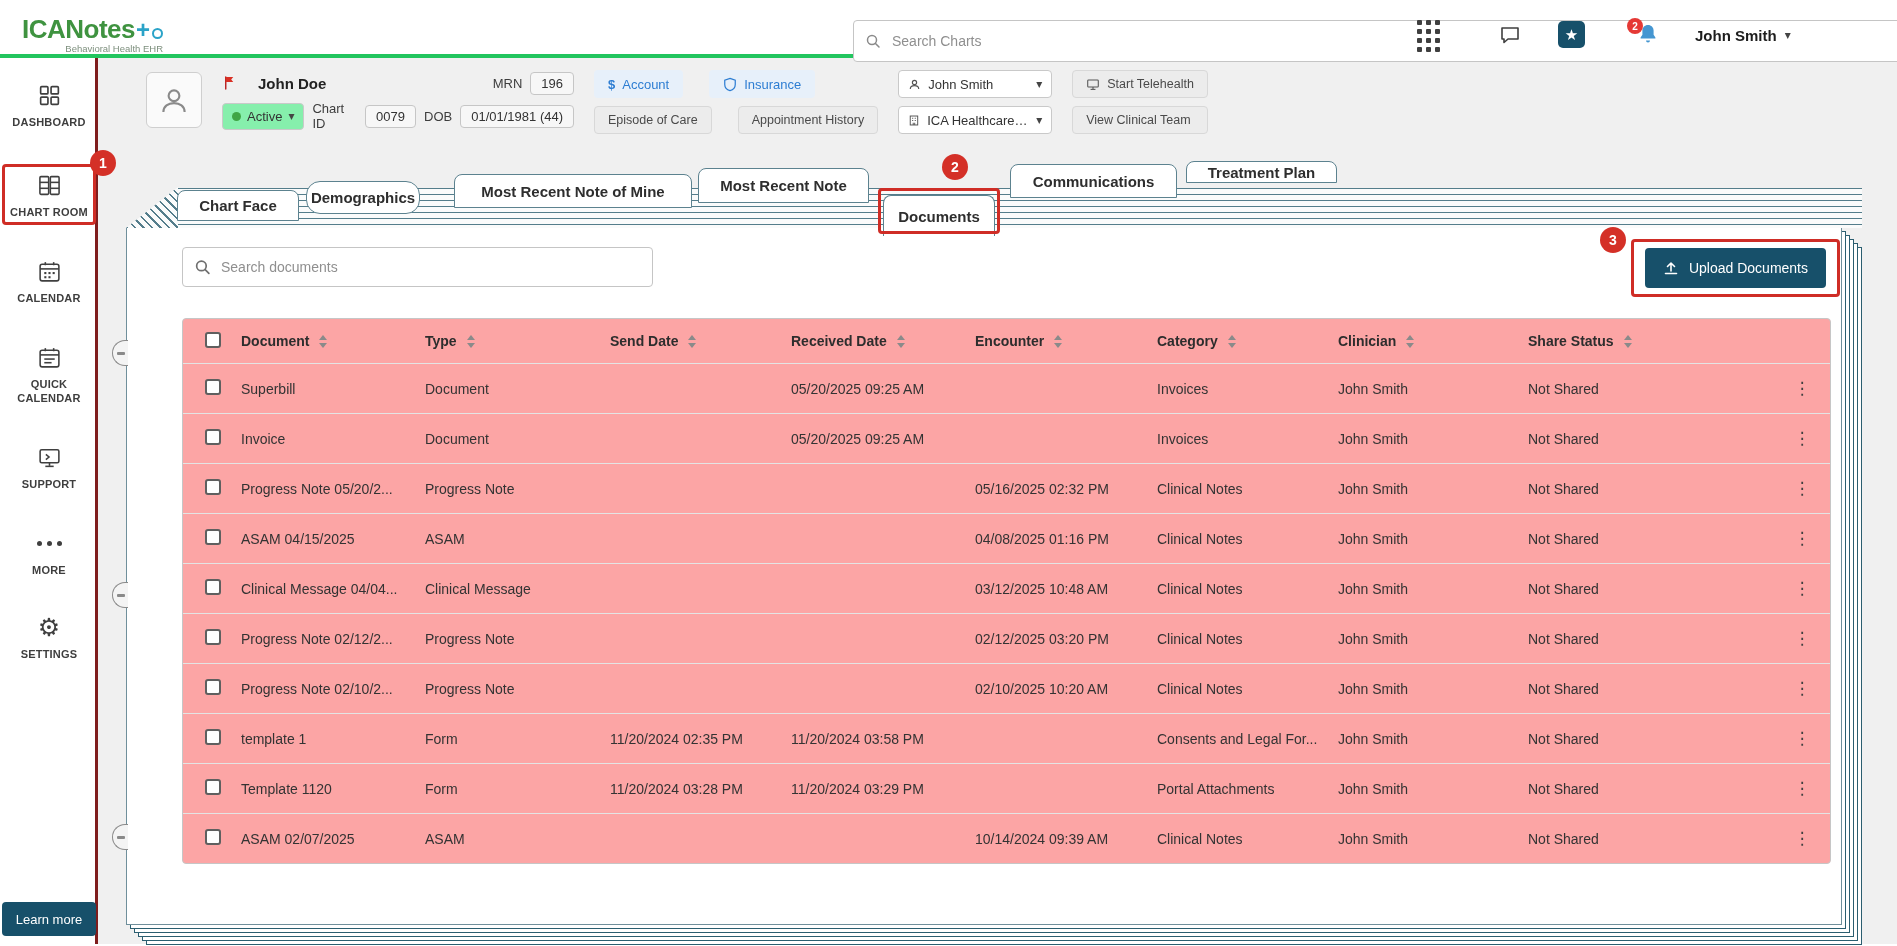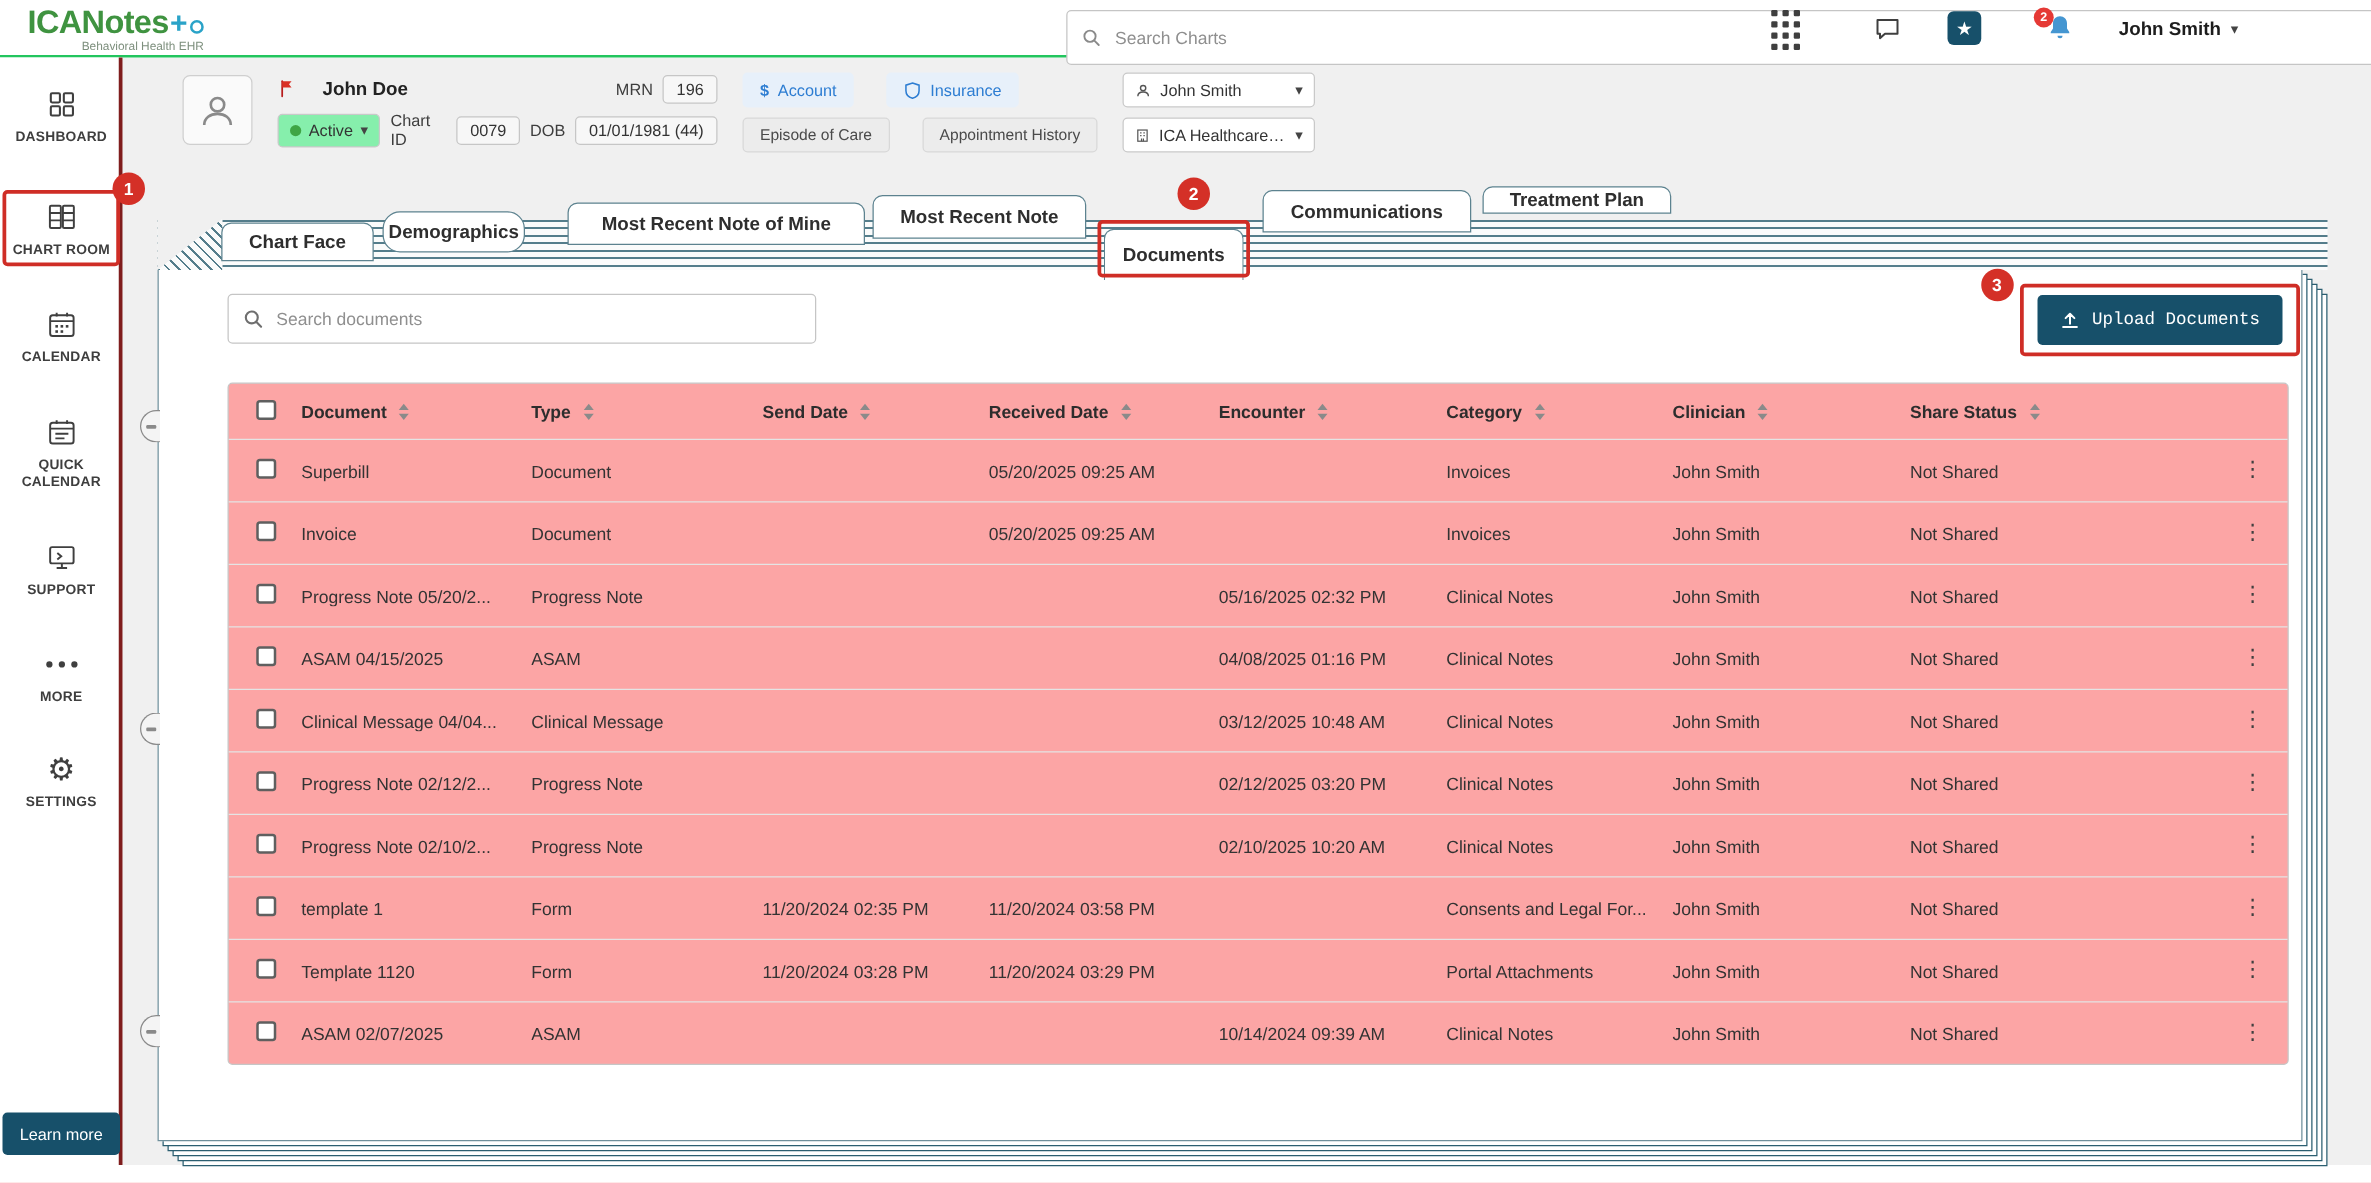--- a/index.html
+++ b/index.html
@@ -1,20 +1,20 @@
 <!DOCTYPE html>
 <html><head>
 <meta charset="utf-8">
 <style>
   * { margin:0; padding:0; box-sizing:border-box; }
   html,body { width:1897px; height:946px; overflow:hidden; background:#fff;
     font-family:"Liberation Sans", sans-serif; }
 
   
-  .topbar { position:relative; height:46px; background:#fff; border-bottom:2px solid #22c55e; }
+  .topbar { position:relative; height:46px; background:#fff; border-bottom:4px solid #22c55e;margin-top:12px; }
   .logo { position:absolute; left:22px; top:4px; }
   .logo-row { display:flex; align-items:baseline; line-height:1; }
   .logo-text { font-size:26px; font-weight:bold; color:#3f9340; letter-spacing:-0.5px; }
   .logo-plus { font-size:24px; font-weight:bold; color:#2aa3c8; margin-left:1px; }
   .logo-mark { width:11px; height:11px; border:2.5px solid #2aa3c8; border-radius:50%; margin-left:2px; position:relative; top:1px; }
   .logo-sub { font-size:9.5px; color:#7d8f7d; text-align:right; margin-top:1px; }
   .top-search { position:absolute; left:853px; top:8px; width:515px; height:30px; }
   .search-box { position:relative; width:100%; height:100%; }
   .search-box input { width:100%; height:100%; border:1px solid #c5c5c5; border-radius:4px;
     padding:0 10px 0 38px; font-size:14px; color:#333; outline:none; background:#fff;
@@ -107,21 +107,21 @@
   .tab-6 { left:1059px; width:151px; top:-67px; height:22px; }
   .pull { position:absolute; left:-15px; width:16px; height:26px; border:1px solid #8a8a8a; border-right:none;
     border-radius:13px 0 0 13px; background:#f4f4f4; cursor:pointer; z-index:2; }
   .pull:after { content:""; position:absolute; left:4px; top:11px; width:8px; height:2.5px; background:#8a8a8a; border-radius:1px; }
 
   
   .doc-search { position:absolute; left:55px; top:19px; width:471px; height:40px; }
   .upload-wrap { position:absolute; top:11px; right:1px; padding:6px 11px; border:3px solid #cf2d26; border-radius:4px; }
   .upload-btn { display:flex; align-items:center; gap:10px; height:40px; padding:0 18px; background:#17506a;
     color:#fff; border:none; border-radius:4px; font-size:14px; cursor:pointer;
-    font-family:Liberation Mono, monospace; }
+    font-family:Liberation Sans, sans-serif; }
   .table { position:absolute; left:55px; right:10px; top:90px; background:#fca5a5; border:1px solid #c6c6c6; border-radius:4px; }
   .thead, .trow { display:grid; grid-template-columns:58px 184px 185px 181px 184px 182px 181px 190px 1fr 48px; align-items:center; }
   .thead { height:44px; }
   .trow { height:50px; border-top:1px solid #e4e4e4; }
   .cell { font-size:14px; color:#333; padding-right:8px; white-space:nowrap; overflow:hidden; text-overflow:ellipsis; }
   .th { font-weight:bold; color:#2d2d2d; display:flex; align-items:center; overflow:visible; }
   .cb-cell { padding-left:22px; overflow:visible; }
   .checkbox { width:16px; height:16px; border:2px solid #5f5f5f; border-radius:3px; display:inline-block; background:#fff; cursor:pointer; }
   .sort { display:inline-flex; flex-direction:column; gap:3px; margin-left:10px; cursor:pointer; }
   .sort i { display:block; width:0; height:0; border-left:4px solid transparent; border-right:4px solid transparent; }
@@ -364,20 +364,33 @@
               <line x1="5.5" y1="8" x2="7" y2="8"></line>
               <line x1="9" y1="8" x2="10.5" y2="8"></line>
               <line x1="7" y1="14" x2="7" y2="11"></line>
               <line x1="9" y1="14" x2="9" y2="11"></line>
             </svg>
           <span class="lbl">ICA Healthcare Offi</span>
           <span class="chev">▾</span>
         </div>
       </div>
 
+      <div class="ph-col">
+        <button class="btn-gray">
+          <svg width="14" height="13" viewBox="0 0 16 16" fill="none" stroke="#555" stroke-width="1.3">
+              <rect x="1.5" y="2.5" width="13" height="8.5" rx="1"></rect>
+              <line x1="8" y1="11" x2="8" y2="13.5"></line>
+              <line x1="5" y1="14" x2="11" y2="14"></line>
+            </svg>
+          <span>Start Telehealth</span>
+        </button>
+        <button class="btn-gray">
+          <span>View Clinical Team</span>
+        </button>
+      </div>
 
     </div>
 
     <div class="panel">
       <div class="sheet-lines"></div>
       <div class="sheet-corner"></div>
 
       <div class="tab tab-0">
           <span>Chart Face</span>
         </div>

